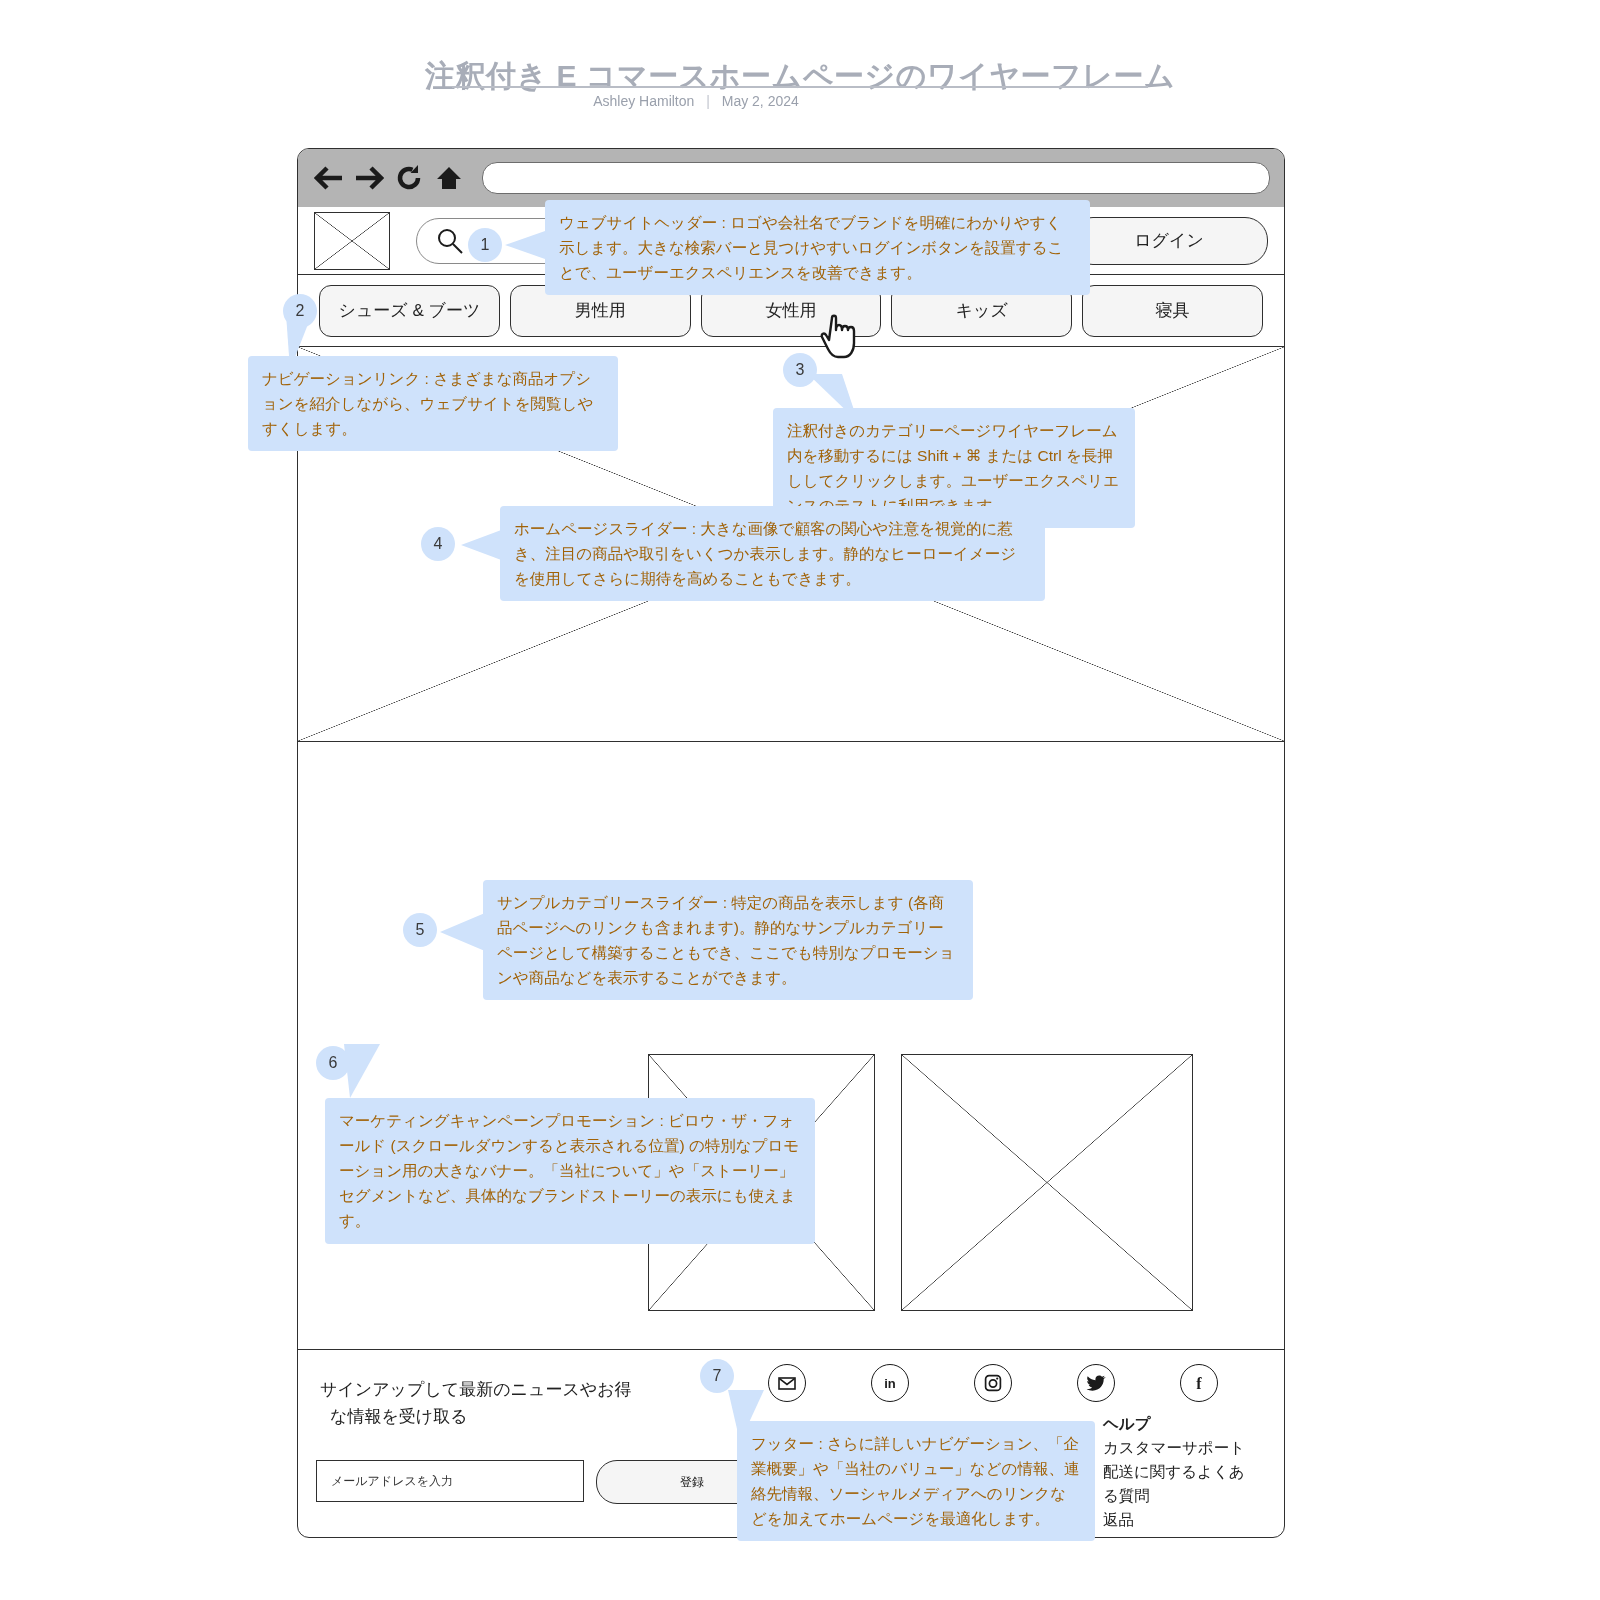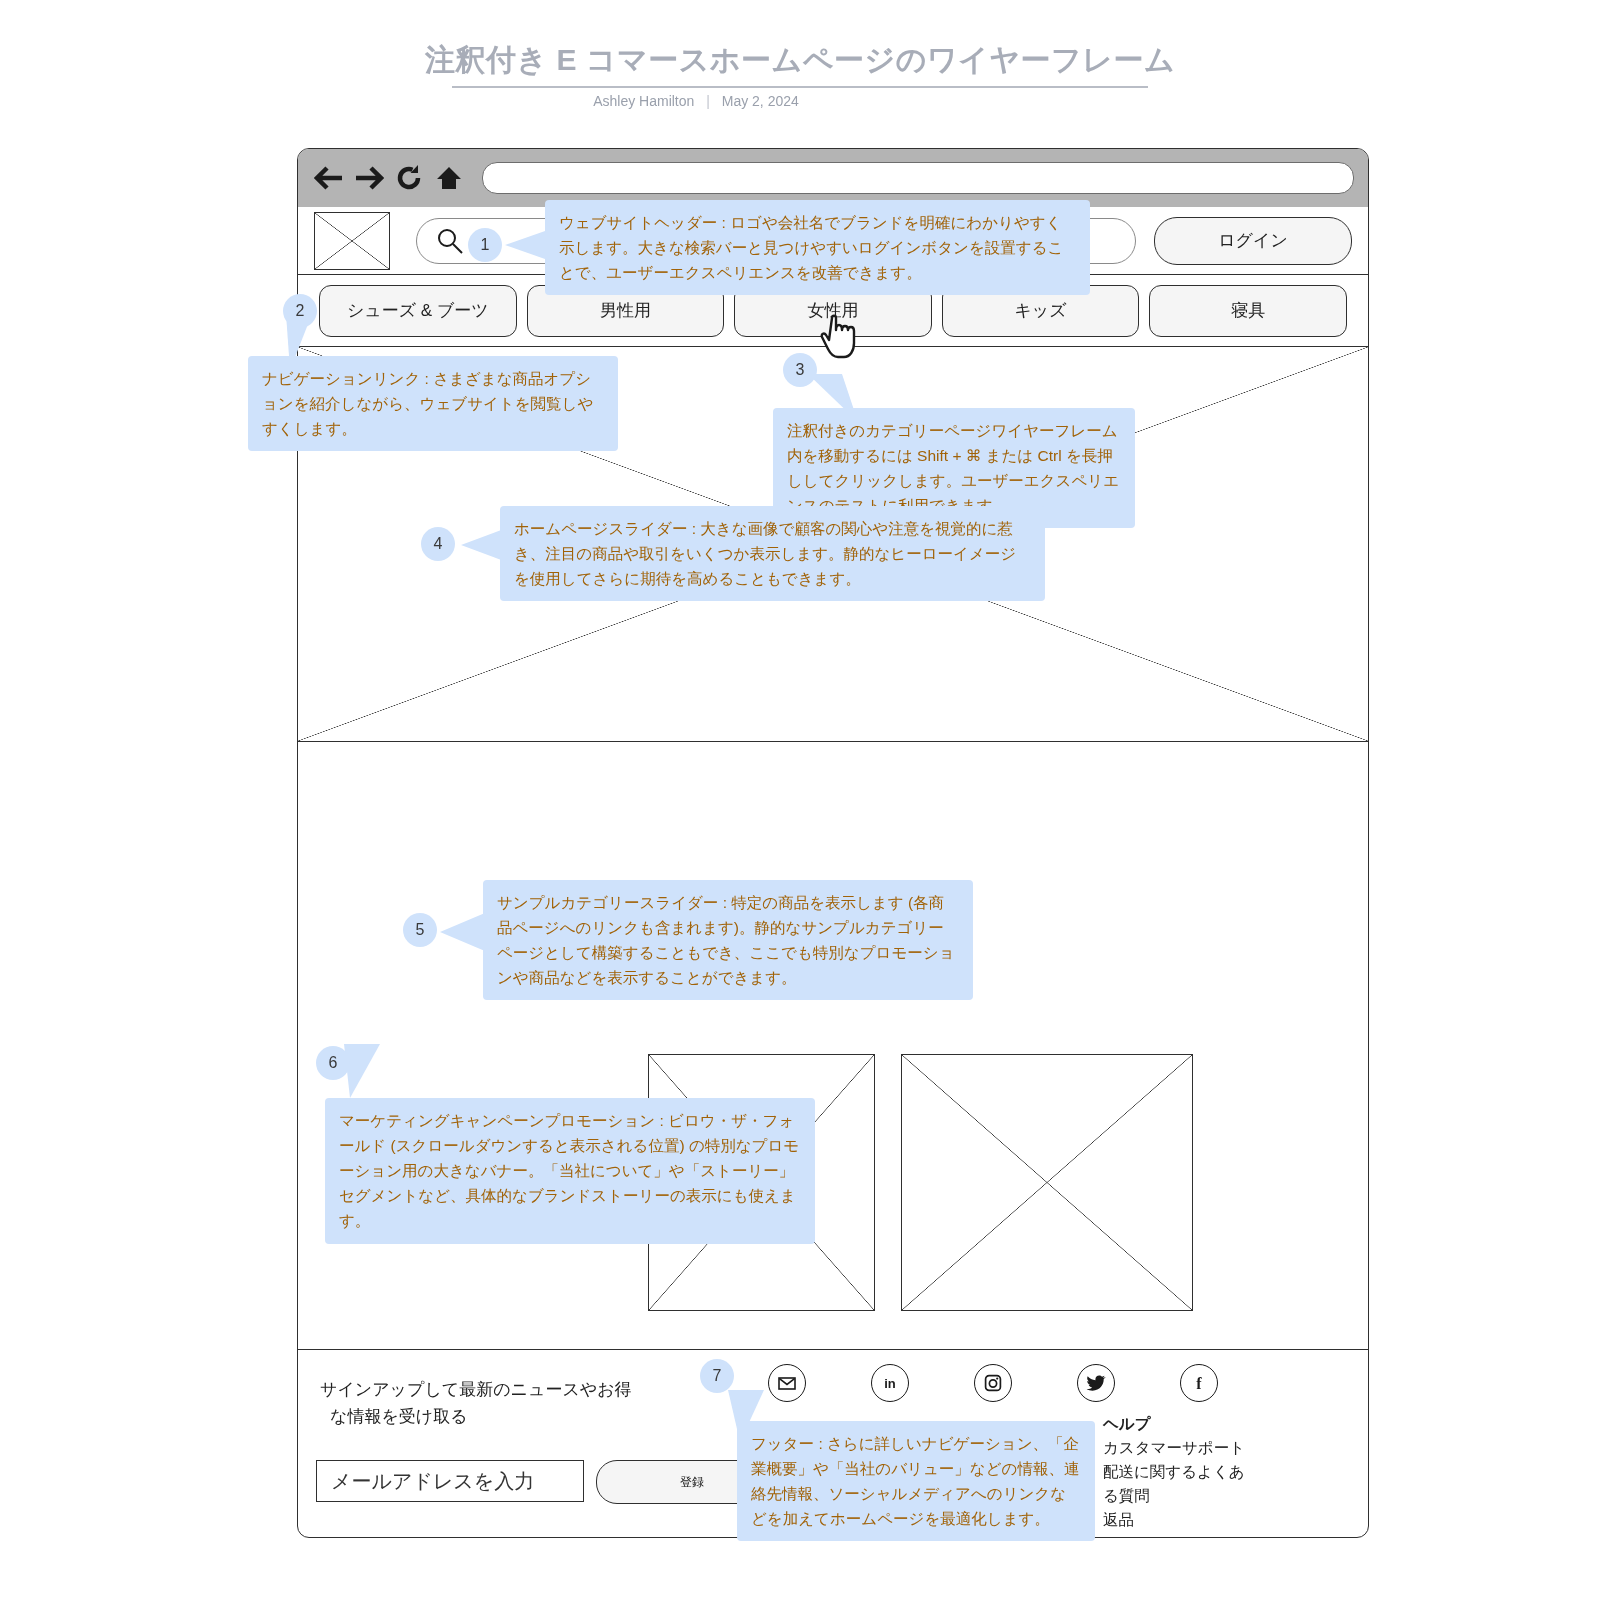--- a/index.html
+++ b/index.html
@@ -6,35 +6,35 @@
   body{
     width:1600px;height:1600px;
     background:#ffffff;
     font-family:"Liberation Sans","DejaVu Sans",sans-serif;
     color:#222;
     overflow:hidden;
     position:relative;
   }
   
   .doc-title{
-    position:absolute;left:0;top:40px;width:1600px;text-align:center;
+    position:absolute;left:0;top:56px;width:1600px;text-align:center;
     font-size:30px;font-weight:700;color:#a8adb8;letter-spacing:.5px;
   }
   .title-rule{
     position:absolute;left:452px;top:86px;width:696px;height:2px;background:#b9bdc6;
   }
   .byline{
     position:absolute;left:0;top:93px;width:1392px;text-align:center;
     font-size:14px;color:#9aa0ac;
   }
   .byline .sep{padding:0 8px;color:#c2c6cf;}
 
   
   .browser{
-    position:absolute;left:297px;top:148px;width:1072px;height:1390px;
+    position:absolute;left:297px;top:148px;width:988px;height:1390px;
     border:1px solid #2f2f2f;border-radius:12px;background:#fff;box-sizing:border-box;
   }
   .chrome-bar{
     position:absolute;left:0;top:0;width:100%;height:58px;
     background:#b4b4b4;border-radius:11px 11px 0 0;
     display:flex;align-items:center;padding:0 14px;box-sizing:border-box;
   }
   .chrome-bar .nav-ico{
     width:34px;height:34px;margin-right:6px;display:flex;align-items:center;justify-content:center;
     color:#1b1b1b;
@@ -124,21 +124,21 @@
   .site-footer{
     position:absolute;left:0;top:1201px;width:100%;height:187px;box-sizing:border-box;
     border-radius:0 0 11px 11px;overflow:hidden;
   }
   .news-title{
     position:absolute;left:22px;top:26px;width:320px;font-size:17px;line-height:1.6;color:#222;
   }
   .news-title .l2{display:block;padding-left:10px;}
   .email-input{
     position:absolute;left:18px;top:110px;width:268px;height:42px;border:1px solid #2f2f2f;background:#fff;
-    display:flex;align-items:center;padding-left:14px;box-sizing:border-box;font-size:20px;color:#333;
+    display:flex;align-items:center;padding-left:14px;box-sizing:border-box;font-size:12px;color:#333;
   }
   .signup-btn{
     position:absolute;left:298px;top:110px;width:190px;height:42px;border:1px solid #2f2f2f;border-radius:21px;
     background:#f5f5f5;display:flex;align-items:center;justify-content:center;font-size:12px;
   }
   .social-row{
     position:absolute;left:470px;top:14px;width:450px;display:flex;justify-content:space-between;
   }
   .social-ico{
     width:36px;height:36px;border:1.6px solid #1b1b1b;border-radius:50%;

